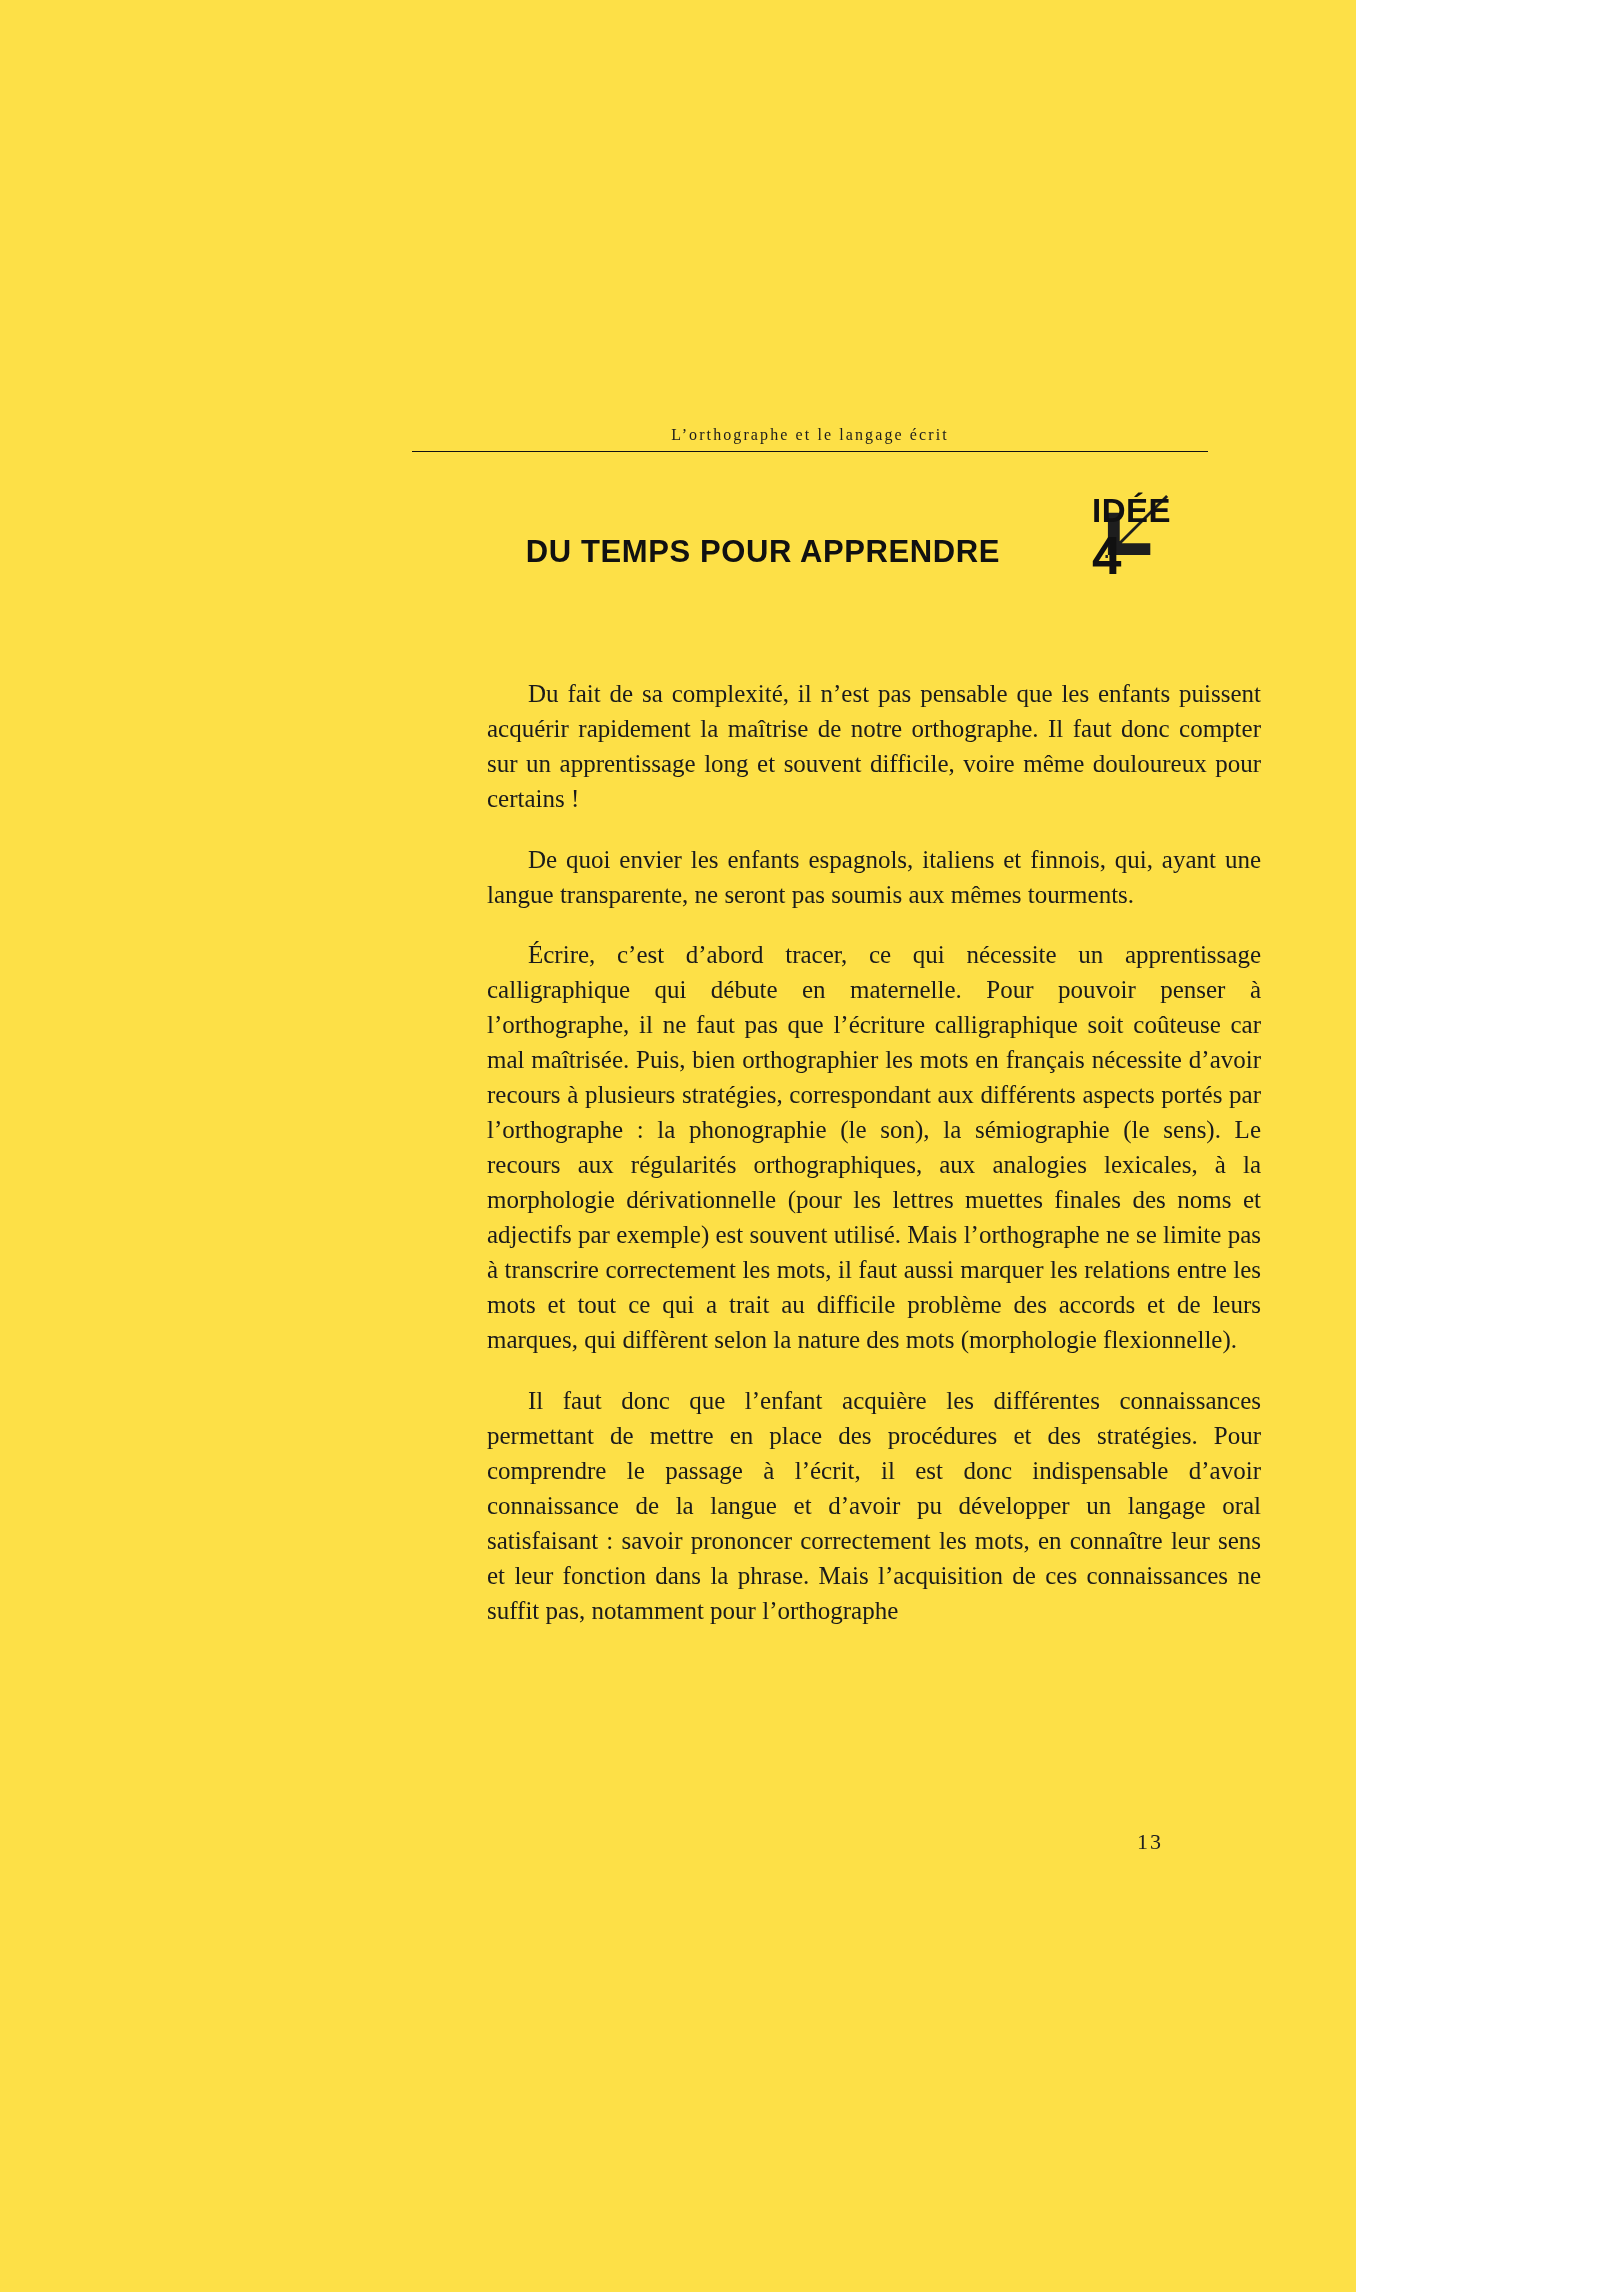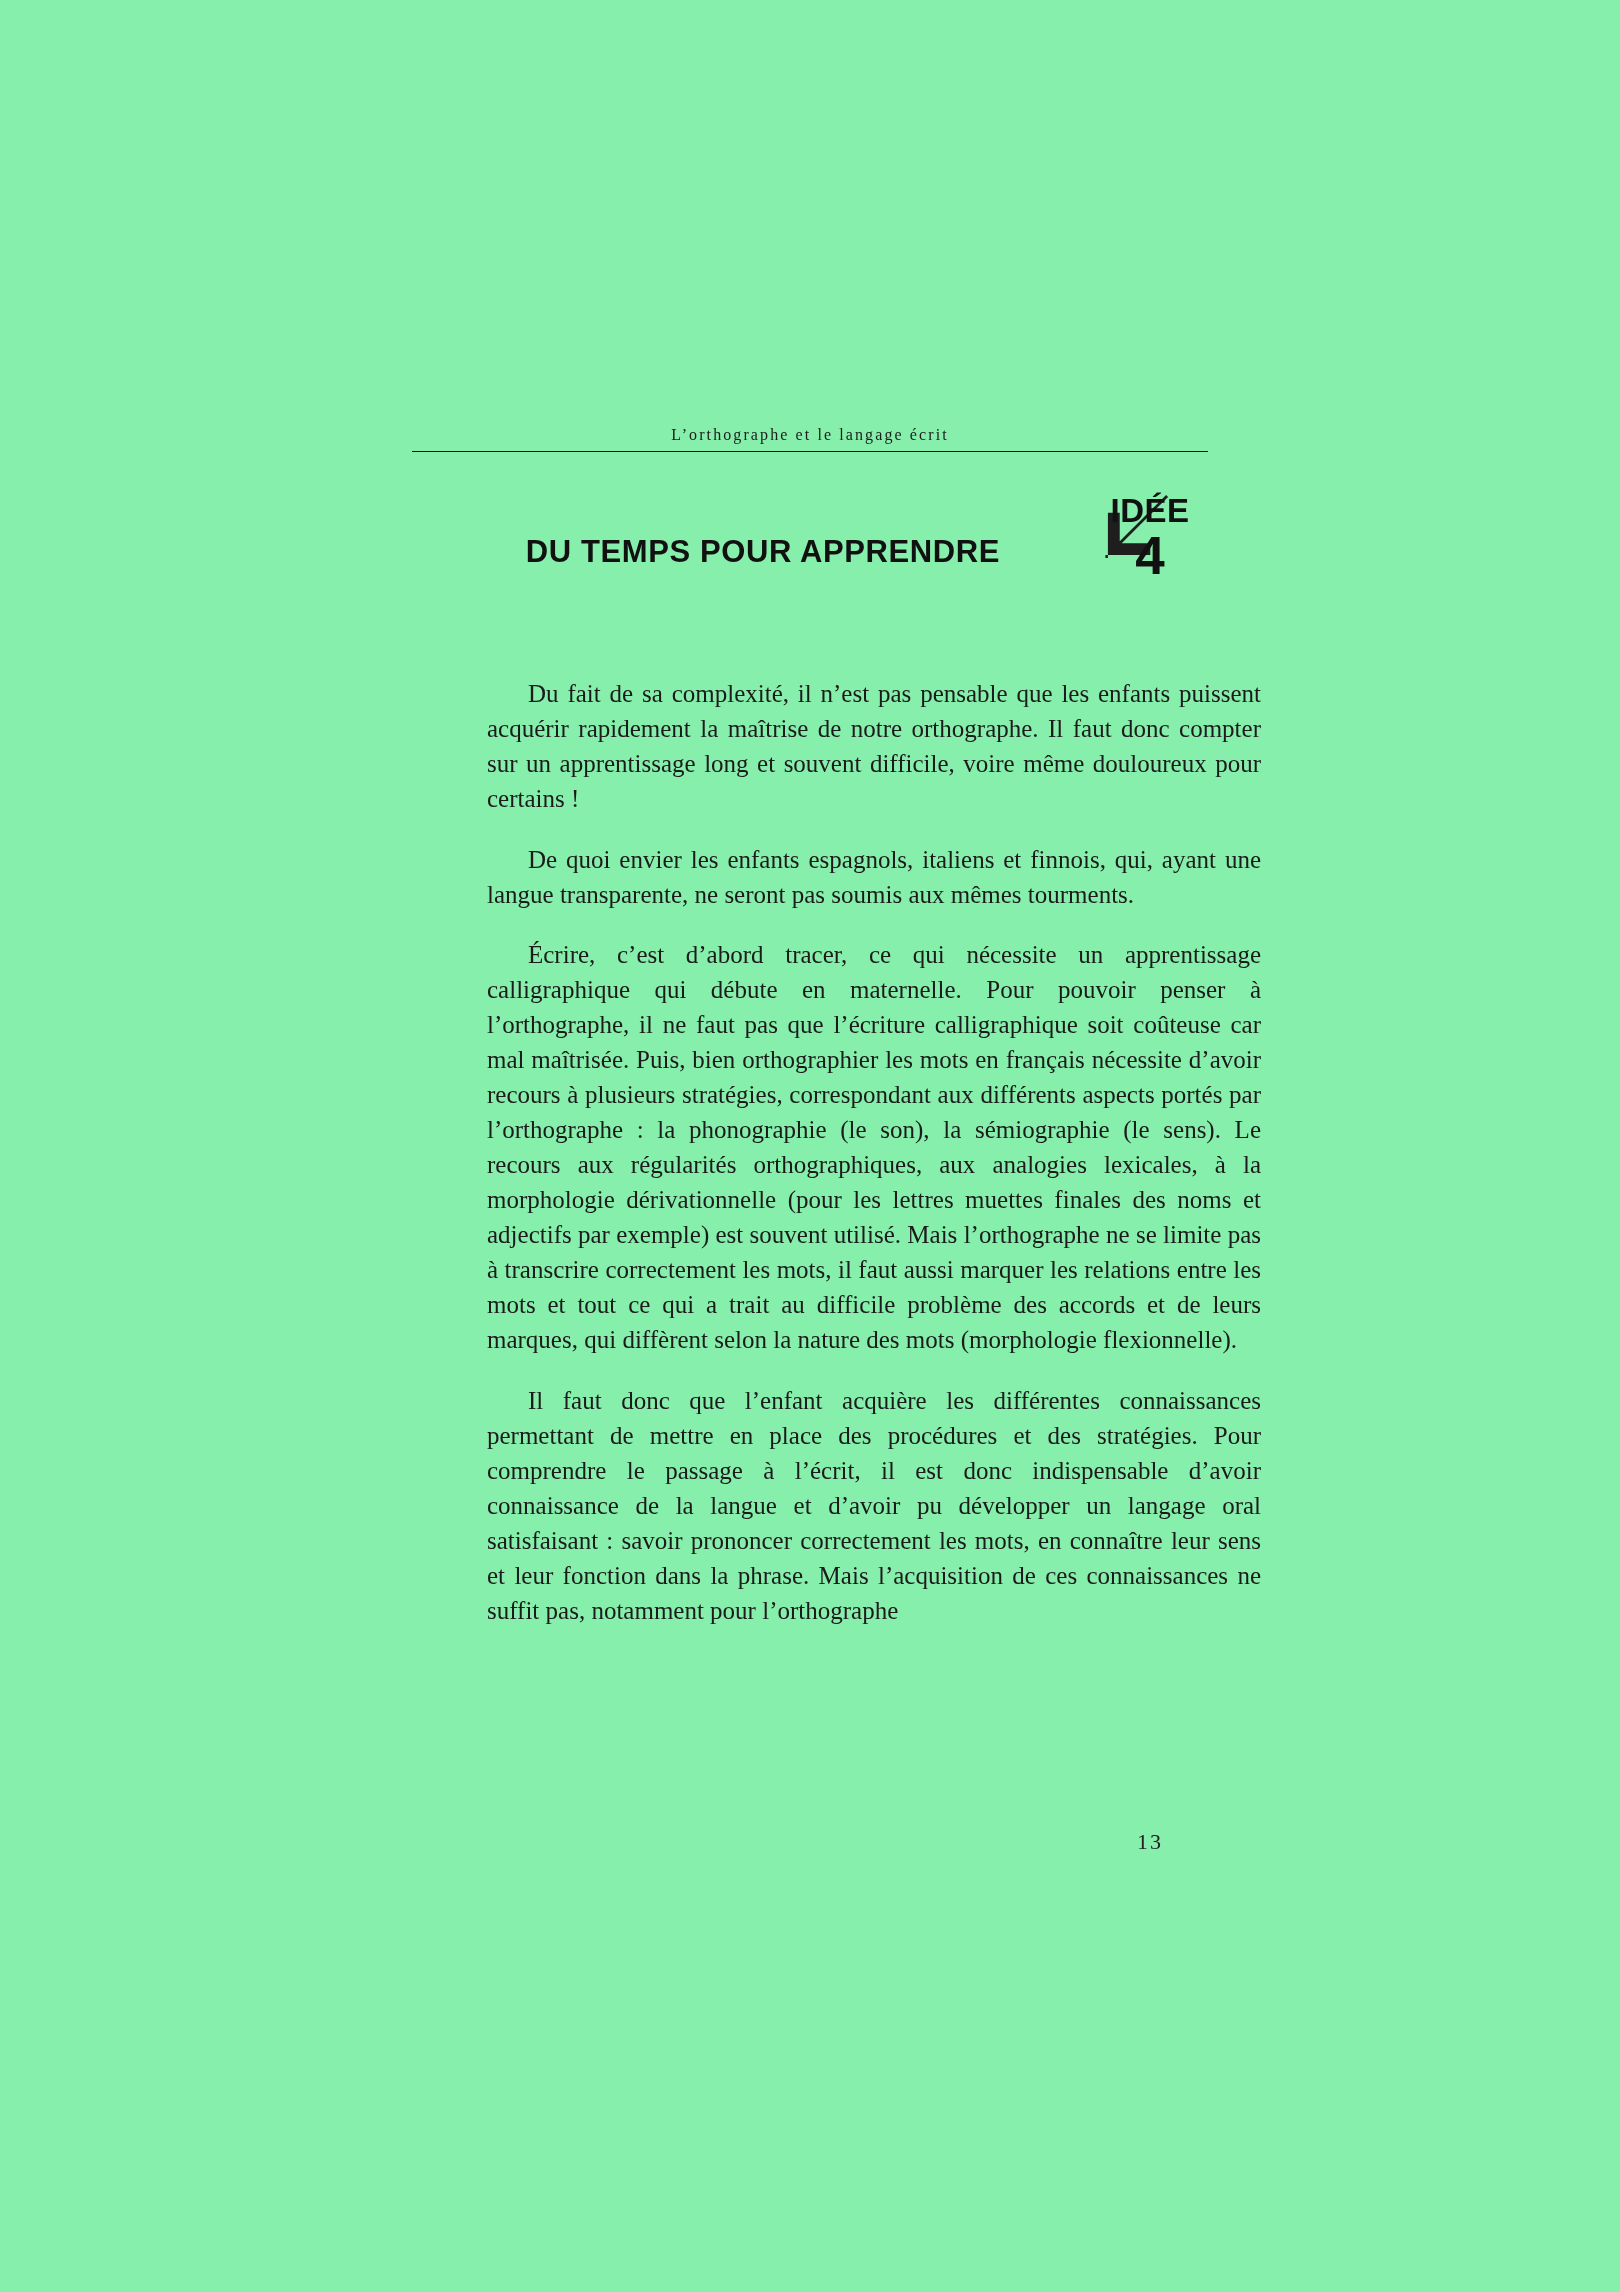--- a/index.html
+++ b/index.html
@@ -8,23 +8,23 @@
     background: #ffffff;
   }
 
   body {
     font-family: "Liberation Sans", sans-serif;
     color: #1a1a1a;
   }
 
   .page {
     position: relative;
-    width: 1620px;
+    width: 1356px;
     height: 2293px;
-    background: #86efac;
+    background: #fde047;
     overflow: hidden;
     box-sizing: border-box;
   }
 
   
   .running-head {
     position: absolute;
     left: 412px;
     top: 426px;
     width: 796px;
@@ -79,21 +79,20 @@
     display: block;
     width: 71px;
     height: 71px;
   }
 
   .idea-block {
     position: absolute;
     right: 0px;
     top: -2px;
     width: 116px;
-    text-align: center;
   }
 
   .idea-label {
     font-family: "Liberation Sans", sans-serif;
     font-weight: bold;
     font-size: 33px;
     line-height: 35px;
     letter-spacing: 0.5px;
     color: #111111;
   }

